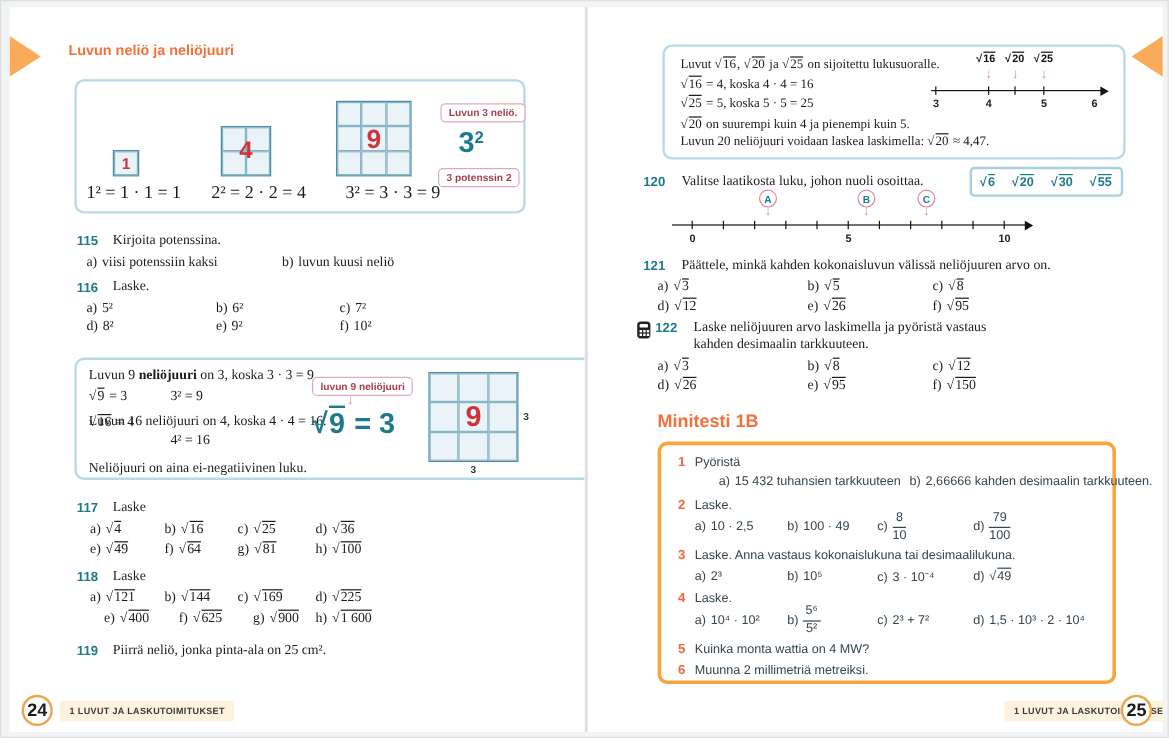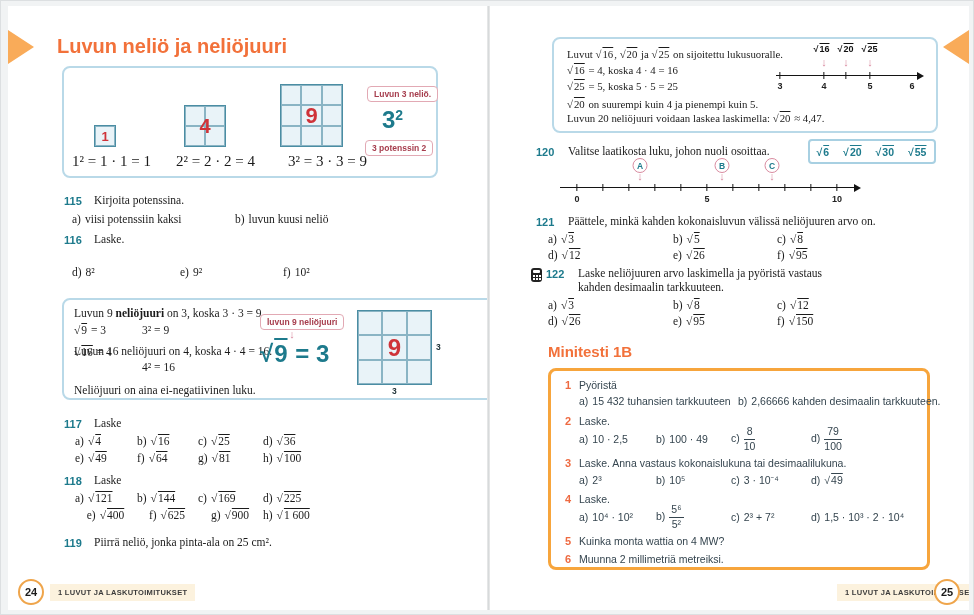--- a/index.html
+++ b/index.html
@@ -5,21 +5,21 @@
   html,body{margin:0;padding:0;}
   body{width:974px;height:615px;position:relative;background:#f1f3f4;font-family:"Liberation Sans",sans-serif;}
   .spread{position:absolute;inset:0;border:1px solid #dcdfe1;background:#f1f3f4;}
   .page{position:absolute;top:5px;height:604px;width:479px;background:#fff;overflow:hidden;}
   .page-left{left:7px;}
   .page-right{left:489px;}
   .seam{position:absolute;left:486px;top:5px;height:604px;width:3px;background:linear-gradient(to right,#ececec,#d7dadb,#ececec);}
 
   .serif{font-family:"Liberation Serif",serif;font-size:11.5px;color:#1b1b1b;}
   .abs{position:absolute;}
-  .title{position:absolute;font-weight:bold;font-size:20px;color:#f2713a;}
+  .title{position:absolute;font-weight:bold;font-size:12px;color:#f2713a;}
   .corner-tab-l{position:absolute;left:0;top:24px;width:0;height:0;border-top:17px solid transparent;border-bottom:17px solid transparent;border-left:26px solid #f9ab59;}
   .corner-tab-r{position:absolute;right:0;top:24px;width:0;height:0;border-top:17px solid transparent;border-bottom:17px solid transparent;border-right:26px solid #f9ab59;}
 
   .infobox{position:absolute;border:2px solid #b9d9e8;border-radius:8px;background:#fff;box-sizing:border-box;}
 
   .exnum{position:absolute;font-weight:bold;font-size:11px;color:#1d7a8c;}
   .extitle{position:absolute;font-family:"Liberation Serif",serif;font-size:11.5px;color:#1b1b1b;white-space:nowrap;}
   .row{position:absolute;display:flex;}
   .cell{font-family:"Liberation Serif",serif;font-size:11.5px;color:#1b1b1b;white-space:nowrap;}
   .k{margin-right:4px;}
@@ -64,21 +64,21 @@
   .calc:after{content:"";position:absolute;left:2px;top:7px;width:2px;height:2px;background:#fff;box-shadow:3px 0 #fff,6px 0 #fff,0 3px #fff,3px 3px #fff,6px 3px #fff;}
 
   .mh{position:absolute;font-weight:bold;font-size:15px;color:#f2713a;}
   .mbox{position:absolute;border:3px solid #f7a53c;border-radius:8px;background:#fff;box-sizing:border-box;}
   .qnum{position:absolute;font-weight:bold;font-size:11px;color:#ee6a41;}
   .qtext{position:absolute;font-size:10.5px;color:#35454f;white-space:nowrap;}
   .qcell{font-size:10.5px;color:#35454f;white-space:nowrap;font-family:"Liberation Sans",sans-serif;}
   .qrow{position:absolute;display:flex;align-items:center;}
 
   .ftag{position:absolute;background:#fcf2de;color:#3a3a3a;font-weight:bold;font-size:7.5px;letter-spacing:0.3px;padding:4px 8px;white-space:nowrap;}
-  .fcirc{position:absolute;width:26px;height:26px;border:2.5px solid #efa54b;border-radius:50%;background:#fff;display:flex;align-items:center;justify-content:center;font-weight:bold;font-size:11px;color:#1b1b1b;box-sizing:border-box;}
+  .fcirc{position:absolute;width:26px;height:26px;border:2.5px solid #efa54b;border-radius:50%;background:#fff;display:flex;align-items:center;justify-content:center;font-weight:bold;font-size:15px;color:#1b1b1b;box-sizing:border-box;}
 </style>
 </head>
 <body>
 
 <div class="spread">
   <div class="seam"></div>
 
   <div class="page page-left">
     <div class="corner-tab-l"></div>
     <div class="title" style="left:49px;top:29px;">Luvun neliö ja neliöjuuri</div>
@@ -121,20 +121,25 @@
 
     <div class="exnum" style="left:56px;top:189px;">115</div>
     <div class="extitle" style="left:86px;top:188px;">Kirjoita potenssina.</div>
     <div class="row" style="left:64px;top:207px;">
       <div class="cell" style="width:163px;"><span class="k">a)</span><span class="m">viisi potenssiin kaksi</span></div>
       <div class="cell"><span class="k">b)</span><span class="m">luvun kuusi neliö</span></div>
     </div>
 
     <div class="exnum" style="left:56px;top:228px;">116</div>
     <div class="extitle" style="left:86px;top:227px;">Laske.</div>
+    <div class="row" style="left:64px;top:245px;">
+      <div class="cell" style="width:108px;"><span class="k">a)</span><span class="m">5²</span></div>
+      <div class="cell" style="width:103px;"><span class="k">b)</span><span class="m">6²</span></div>
+      <div class="cell"><span class="k">c)</span><span class="m">7²</span></div>
+    </div>
     <div class="row" style="left:64px;top:260px;">
       <div class="cell" style="width:108px;"><span class="k">d)</span><span class="m">8²</span></div>
       <div class="cell" style="width:103px;"><span class="k">e)</span><span class="m">9²</span></div>
       <div class="cell"><span class="k">f)</span><span class="m">10²</span></div>
     </div>
 
     <div class="infobox" style="left:54px;top:292px;width:446px;height:102px;padding-left:32px;">
       <div class="abs serif" style="left:10px;top:7px;"><span>Luvun 9 </span><b>neliöjuuri</b><span> on 3, koska 3 · 3 = 9.</span></div>
       <div class="abs serif m" style="left:10px;top:24px;"><span class="sq">√<span class="rad">9</span></span> = 3</div>
       <div class="abs serif" style="left:78px;top:24px;">3² = 9</div>
@@ -288,21 +293,21 @@
       <div class="cell" style="width:125px;"><span class="k">d)</span><span class="m"><span class="sq">√<span class="rad">26</span></span></span></div>
       <div class="cell" style="width:104px;"><span class="k">e)</span><span class="m"><span class="sq">√<span class="rad">95</span></span></span></div>
       <div class="cell"><span class="k">f)</span><span class="m"><span class="sq">√<span class="rad">150</span></span></span></div>
     </div>
 
     <div class="mh" style="left:58px;top:337px;">Minitesti 1B</div>
     <div class="mbox" style="left:58px;top:362px;width:382px;height:202px;">
       <div class="qnum" style="left:14px;top:8px;">1</div>
       <div class="qtext" style="left:28px;top:8px;">Pyöristä</div>
       <div class="qrow" style="left:28px;top:24px;">
-        <div class="qcell" style="width:159px;"><span class="k">a)</span><span class="m">15 432 tuhansien tarkkuuteen</span></div>
+        <div class="qcell" style="width:159px;margin-left:20px;"><span class="k">a)</span><span class="m">15 432 tuhansien tarkkuuteen</span></div>
         <div class="qcell"><span class="k">b)</span><span class="m">2,66666 kahden desimaalin tarkkuuteen.</span></div>
       </div>
 
       <div class="qnum" style="left:14px;top:44px;">2</div>
       <div class="qtext" style="left:28px;top:44px;">Laske.</div>
       <div class="qrow" style="left:28px;top:56px;height:24px;">
         <div class="qcell" style="width:77px;"><span class="k">a)</span><span class="m">10 · 2,5</span></div>
         <div class="qcell" style="width:75px;"><span class="k">b)</span><span class="m">100 · 49</span></div>
         <div class="qcell" style="width:80px;"><span class="k">c)</span><span class="m"><span class="frac">
                 <span class="fn">8</span>

